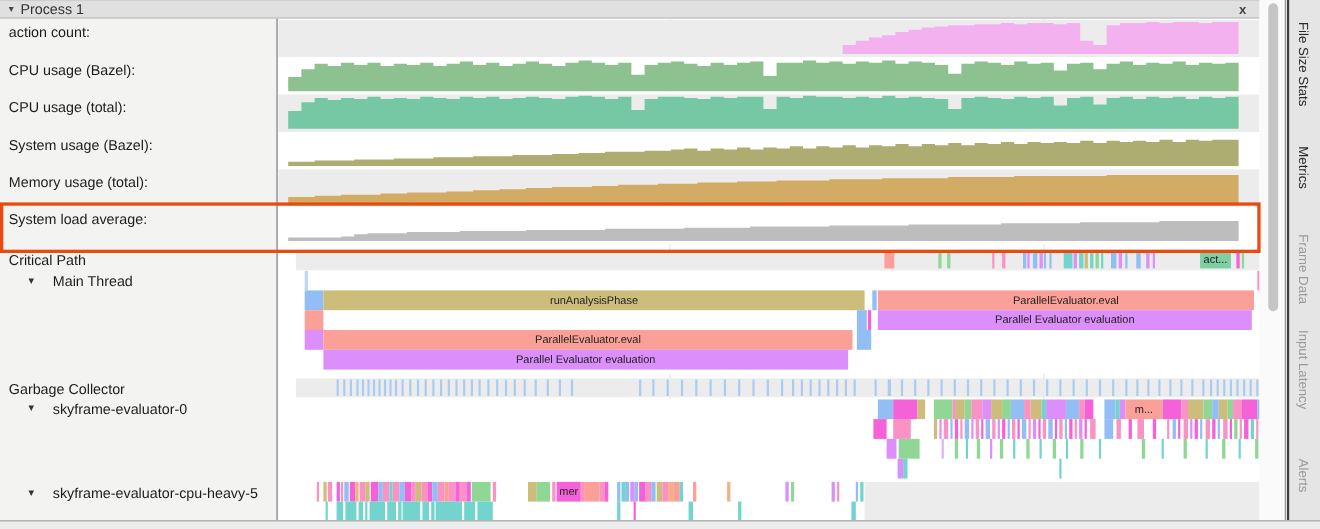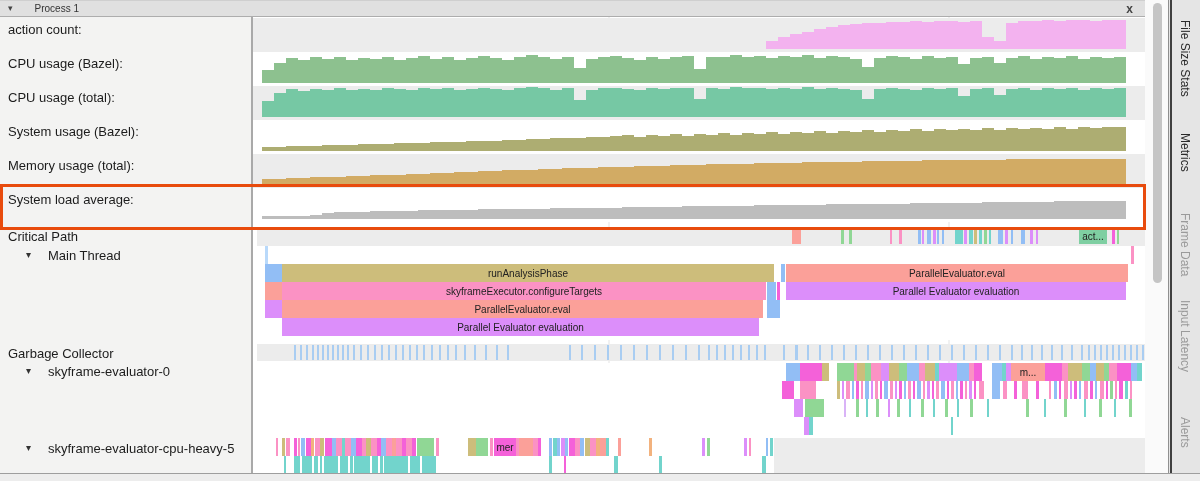--- a/index.html
+++ b/index.html
@@ -4,33 +4,33 @@
 <style>
   html,body{margin:0;padding:0;background:#fff;}
   #app{position:relative;width:1200px;height:481px;overflow:hidden;
        font-family:"Liberation Sans", sans-serif;background:#fff;}
   .abs{position:absolute;}
   
   #proc-header{left:0;top:0;width:1145px;height:17px;background:#e0e0e0;
     border-bottom:1px solid #adadad;border-top:1px solid #cfcfcf;box-sizing:border-box;
     display:flex;align-items:center;}
   #proc-header .arrow{font-size:9px;color:#444;margin-left:8px;line-height:1;}
-  #proc-header .title{font-size:10px;color:#333;margin-left:22px;}
+  #proc-header .title{font-size:13px;color:#333;margin-left:6px;}
   #close-x{position:absolute;right:12px;top:1px;font-size:12px;color:#444;
     font-weight:600;cursor:default;line-height:15px;}
   
   #left-panel{left:0;top:17px;width:253px;height:456px;background:#f3f3f2;
     border-right:2px solid #a9a9a9;box-sizing:border-box;}
   .panel-label{position:absolute;font-size:13px;color:#1c1c1c;white-space:nowrap;}
   .panel-arrow{position:absolute;font-size:10px;color:#333;}
   
   #chart-area{left:253px;top:17px;width:892px;height:456px;background:#fff;overflow:hidden;}
   .metric-row{position:absolute;left:0;width:892px;height:34px;}
   .gridline{position:absolute;top:0;width:2px;height:456px;background:rgba(0,0,0,0.055);}
-  .section{position:absolute;left:4px;width:892px;overflow:hidden;}
+  .section{position:absolute;left:16px;width:892px;overflow:hidden;}
   .seg{position:absolute;overflow:hidden;display:flex;align-items:center;justify-content:center;}
   .seg .lbl{font-size:10px;color:#222;white-space:nowrap;}
   
   #highlight{left:0px;top:184px;width:1140px;height:40px;border:3px solid #e84b0d;
     background:transparent;pointer-events:none;z-index:40;}
   
   #v-gutter{left:1145px;top:0;width:23px;height:473px;background:#fafafa;}
   #v-thumb{position:absolute;left:8px;top:3px;width:9px;height:280px;border-radius:5px;background:#c5c5c5;}
   
   #sidebar{left:1168px;top:0;width:32px;height:473px;background:#e5e5e5;
@@ -128,23 +128,20 @@
         <div class="seg" style="left: 874px; top: 0px; width: 3px; height: 18px; background: rgb(251, 146, 196);"></div>
         <div class="seg" style="left: 8px; top: 18px; width: 17px; height: 18px; background: rgb(146, 190, 245);"></div>
         <div class="seg" style="left: 25px; top: 18px; width: 492px; height: 18px; background: rgb(205, 189, 123);">
           <span class="lbl">runAnalysisPhase</span>
         </div>
         <div class="seg" style="left: 524px; top: 18px; width: 4px; height: 18px; background: rgb(146, 190, 245);"></div>
         <div class="seg" style="left: 529px; top: 18px; width: 342px; height: 18px; background: rgb(251, 160, 153);">
           <span class="lbl">ParallelEvaluator.eval</span>
         </div>
         <div class="seg" style="left: 8px; top: 36px; width: 17px; height: 18px; background: rgb(251, 160, 153);"></div>
-        <div class="seg" style="left: 25px; top: 36px; width: 484px; height: 18px; background: rgb(251, 146, 196);">
-          <span class="lbl">skyframeExecutor.configureTargets</span>
-        </div>
         <div class="seg" style="left: 510px; top: 36px; width: 9px; height: 18px; background: rgb(146, 190, 245);"></div>
         <div class="seg" style="left: 520px; top: 36px; width: 3px; height: 18px; background: rgb(244, 97, 217);"></div>
         <div class="seg" style="left: 529px; top: 36px; width: 340px; height: 18px; background: rgb(220, 142, 250);">
           <span class="lbl">Parallel Evaluator evaluation</span>
         </div>
         <div class="seg" style="left: 8px; top: 54px; width: 17px; height: 18px; background: rgb(220, 142, 250);"></div>
         <div class="seg" style="left: 25px; top: 54px; width: 481px; height: 18px; background: rgb(251, 160, 153);">
           <span class="lbl">ParallelEvaluator.eval</span>
         </div>
         <div class="seg" style="left: 510px; top: 54px; width: 13px; height: 18px; background: rgb(146, 190, 245);"></div>

